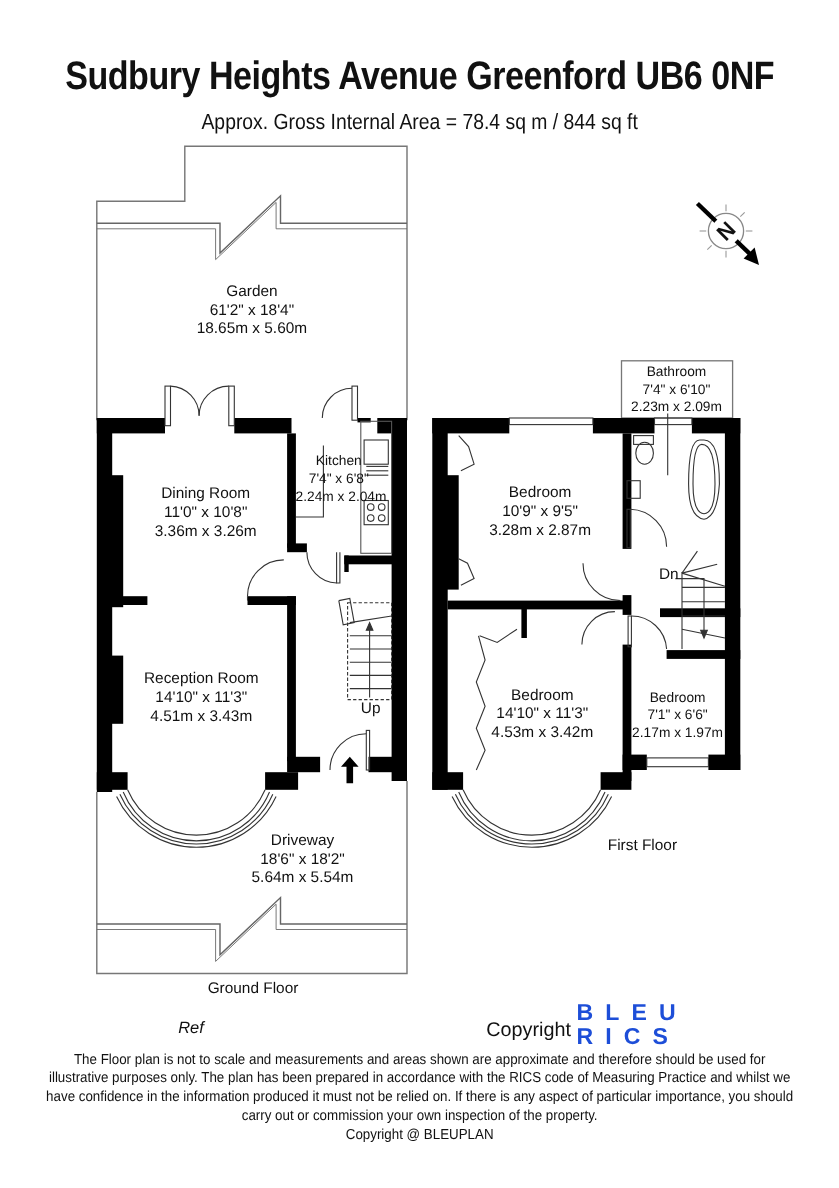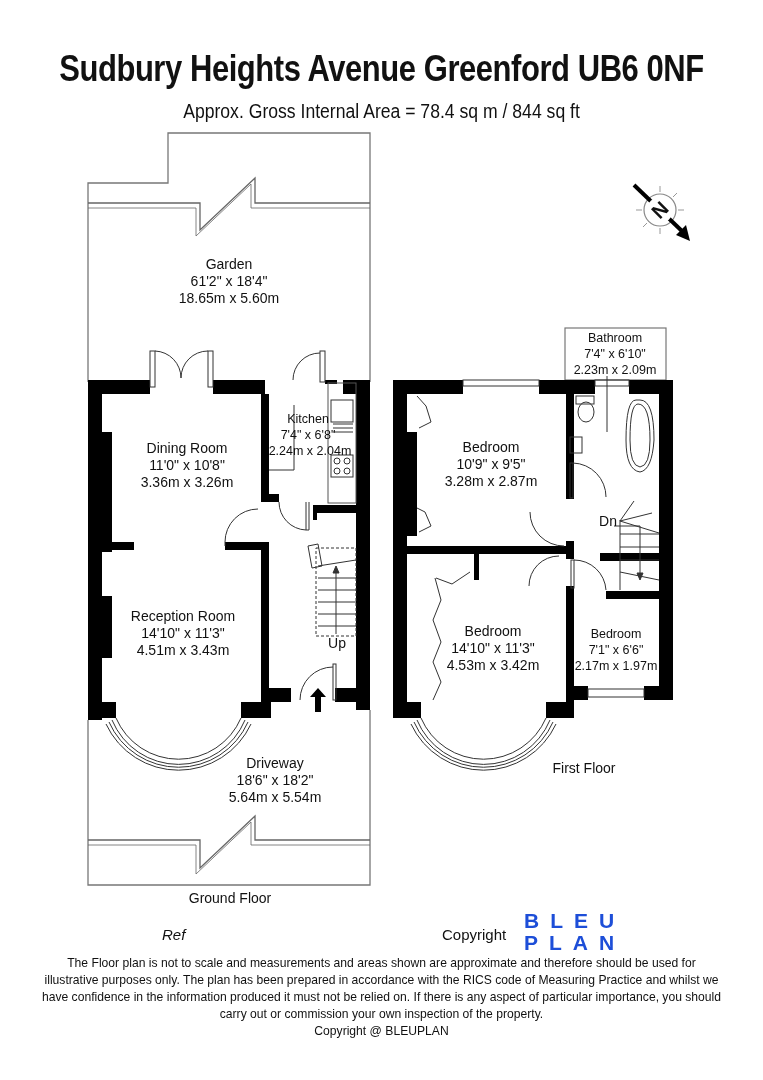--- a/index.html
+++ b/index.html
@@ -4,21 +4,21 @@
 <style>
   html, body { margin: 0; padding: 0; background: #ffffff; }
   body { width: 763px; height: 1080px; position: relative; overflow: hidden; font-family: "Liberation Sans", sans-serif; color: #111; }
   .title { position: absolute; left: 0; top: 48px; width: 763px; text-align: center; font-size: 36px; font-weight: bold; letter-spacing: -0.5px; transform: scaleX(0.86); transform-origin: center; }
   .subtitle { position: absolute; left: 0; top: 100px; width: 763px; text-align: center; font-size: 20px; transform: scaleX(0.88); transform-origin: center; }
   svg.plan { position: absolute; left: 0; top: 0; }
   .lbl { font-family: "Liberation Sans", sans-serif; font-size: 14px; fill: #111; text-anchor: middle; }
   .lbl-sm { font-family: "Liberation Sans", sans-serif; font-size: 12.5px; fill: #111; text-anchor: middle; }
   .floor-lbl { font-family: "Liberation Sans", sans-serif; font-size: 14px; fill: #111; text-anchor: middle; }
   .ref { position: absolute; left: 162px; top: 926px; font-size: 15px; font-style: italic; }
-  .copyright { position: absolute; left: 442px; top: 926px; font-size: 15px; }
+  .copyright { position: absolute; left: 442px; top: 926px; font-size: 18px; }
   .logo { position: absolute; left: 524px; top: 910px; width: 90px; font-weight: bold; font-size: 21px; color: #1d4ed8; line-height: 22px; letter-spacing: 11px; }
   .disclaimer { position: absolute; left: 10px; top: 954px; width: 743px; text-align: center; font-size: 13.2px; line-height: 17px; transform: scaleX(0.92); transform-origin: center; }
   .disclaimer .copyline { display: block; }
 </style>
 </head>
 <body>
 
 <div class="title">Sudbury Heights Avenue Greenford UB6 0NF</div>
 <div class="subtitle">Approx. Gross Internal Area =  78.4 sq m / 844 sq ft</div>
 
@@ -246,18 +246,18 @@
     <text x="616" y="670" class="lbl-sm">2.17m x 1.97m</text>
   </g>
   <text x="608" y="526" class="lbl">Dn</text>
   <text x="584" y="773" class="floor-lbl">First Floor</text>
 </svg>
 
 <div class="ref">Ref</div>
 <div class="copyright">Copyright</div>
 <div class="logo">
   <div>BLEU</div>
-  <div>PLAN</div>
+  <div>RICS</div>
 </div>
 <div class="disclaimer">
   <span>The Floor plan is not to scale and measurements and areas shown are approximate and therefore should be used for illustrative purposes only. The plan has been prepared in accordance with the RICS code of Measuring Practice and whilst we have confidence in the information produced it must not be relied on. If there is any aspect of particular importance, you should carry out or commission your own inspection of the property.</span>
   <span class="copyline">Copyright @ BLEUPLAN</span>
 </div>
 
 </body></html>

